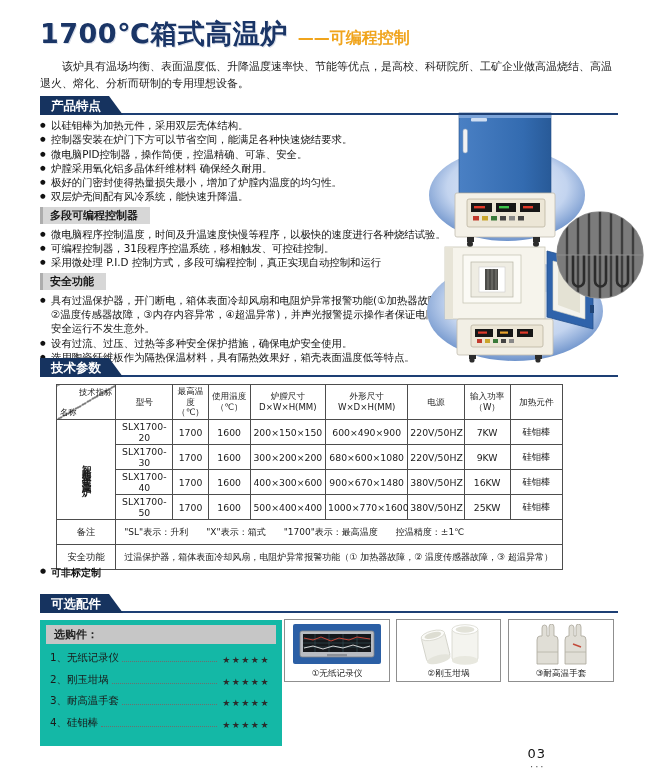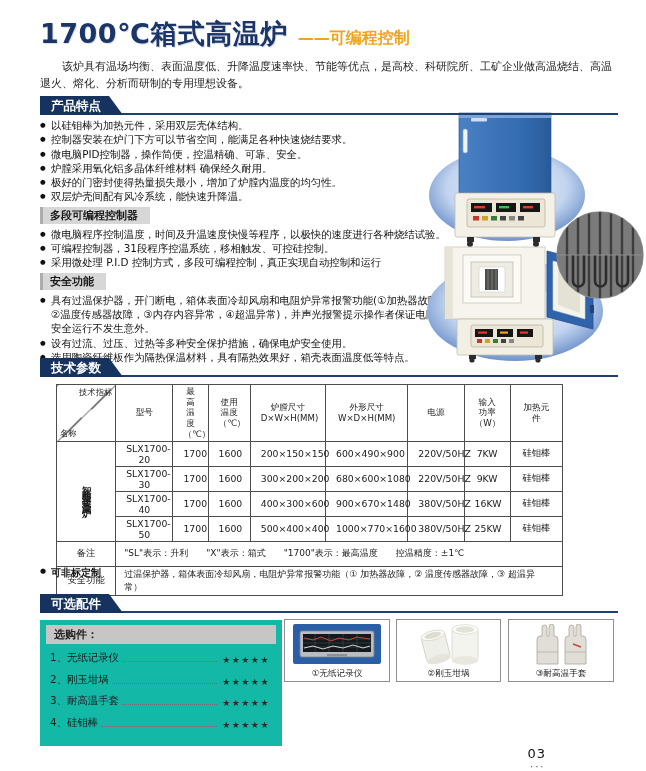--- a/index.html
+++ b/index.html
@@ -28,21 +28,21 @@
   .features { position:absolute; left:40px; top:118px; width:416px; }
   .bullet { position:relative; font-size:10.4px; line-height:14.3px; color:#121212; padding-left:11px; }
   .bullet::before { content:"●"; position:absolute; left:0; top:0; font-size:6.5px; line-height:14.3px; color:#111; }
   .subheader { display:inline-block; background:#d7d7d7; border-left:3px solid #adadad;
     font-size:11px; font-weight:bold; color:#1a1a1a; padding:1px 12px 1px 7px; margin:3px 0 3px 0; }
 
   
   .tech-table { position:absolute; left:56px; top:384px; width:507px; border-collapse:collapse;
     table-layout:fixed; background:#fff; }
   .tech-table th,.tech-table td { border:1px solid #4d4d4d; text-align:center; vertical-align:middle;
-    color:#1a1a1a; padding:1px 10px; }
+    color:#1a1a1a; padding:1px 2px; }
   .tech-table thead th { font-size:8.6px; font-weight:normal; white-space:pre-line; height:30px; line-height:1.25; }
   .tech-table tbody td { font-size:9.3px; height:25px; }
   .corner { position:relative; background:
     linear-gradient(to bottom right,transparent calc(50% - 0.6px),#4d4d4d calc(50% - 0.6px),#4d4d4d calc(50% + 0.6px),transparent calc(50% + 0.6px)); }
   .corner .c-top { position:absolute; top:2px; right:3px; font-size:8.3px; }
   .corner .c-bot { position:absolute; bottom:2px; left:3px; font-size:8.3px; }
   .group-cell { writing-mode:vertical-rl; text-orientation:upright; font-size:11.5px; font-weight:bold;
     letter-spacing:3px; }
   .row-label { font-size:9.3px; }
   .wide-cell { text-align:left !important; padding-left:8px !important; font-size:9px !important; }

